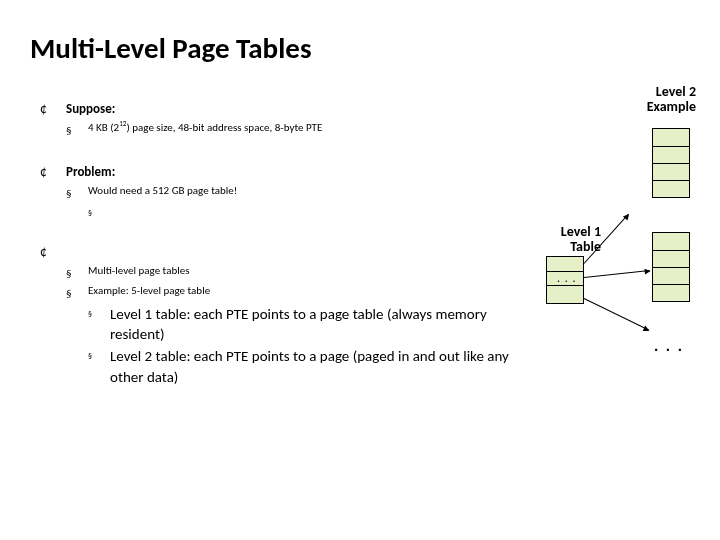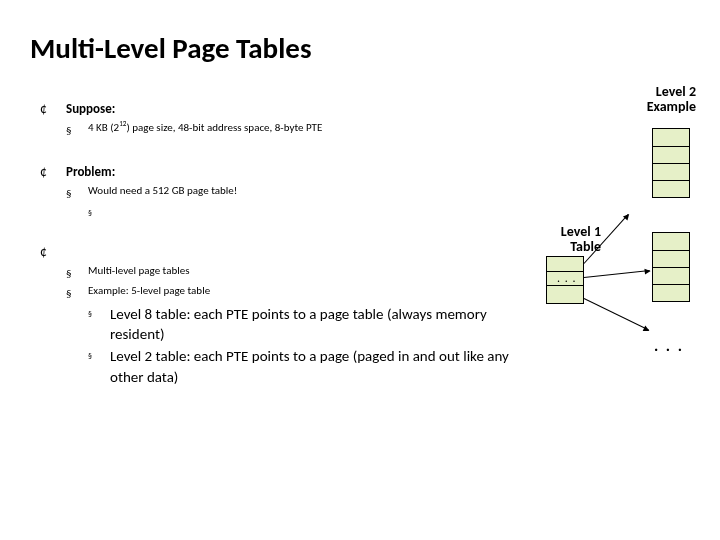--- a/index.html
+++ b/index.html
@@ -127,21 +127,21 @@
   <div class="l2-item">
     <span class="l2-bullet">§</span>
     <span class="l2-text">Multi-level page tables</span>
   </div>
   <div class="l2-item">
     <span class="l2-bullet">§</span>
     <span class="l2-text">Example: 5-level page table</span>
   </div>
   <div class="l3-item">
     <span class="l3-bullet">§</span>
-    <span class="l3-text">Level 8 table: each PTE points to a page table (always memory resident)</span>
+    <span class="l3-text">Level 1 table: each PTE points to a page table (always memory resident)</span>
   </div>
   <div class="l3-item">
     <span class="l3-bullet">§</span>
     <span class="l3-text">Level 2 table: each PTE points to a page (paged in and out like any other data)</span>
   </div>
 </div>
 
 <div class="diagram">
   <div class="label label-l2">
     <span>Level 2</span><br>

